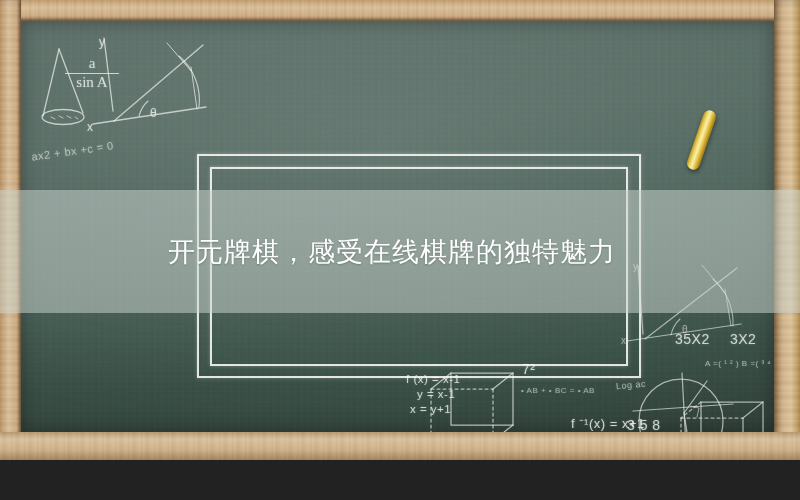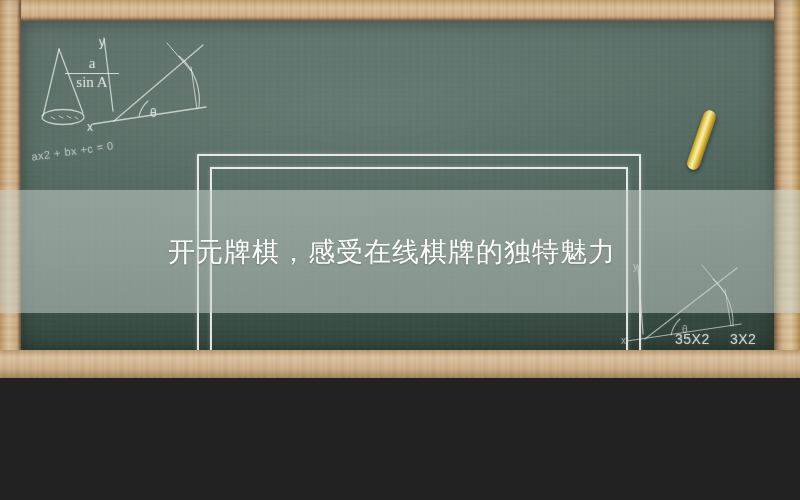--- a/index.html
+++ b/index.html
@@ -7,21 +7,21 @@
     padding: 0;
     background: #222;
   }
   body {
     font-family: "Liberation Sans", sans-serif;
   }
 
   #stage {
     position: relative;
     width: 800px;
-    height: 378px;
+    height: 460px;
     overflow: hidden;
     background: #c9a87a;
   }
 
   
   .frame {
     position: absolute;
     inset: 0;
     background:
       repeating-linear-gradient(

